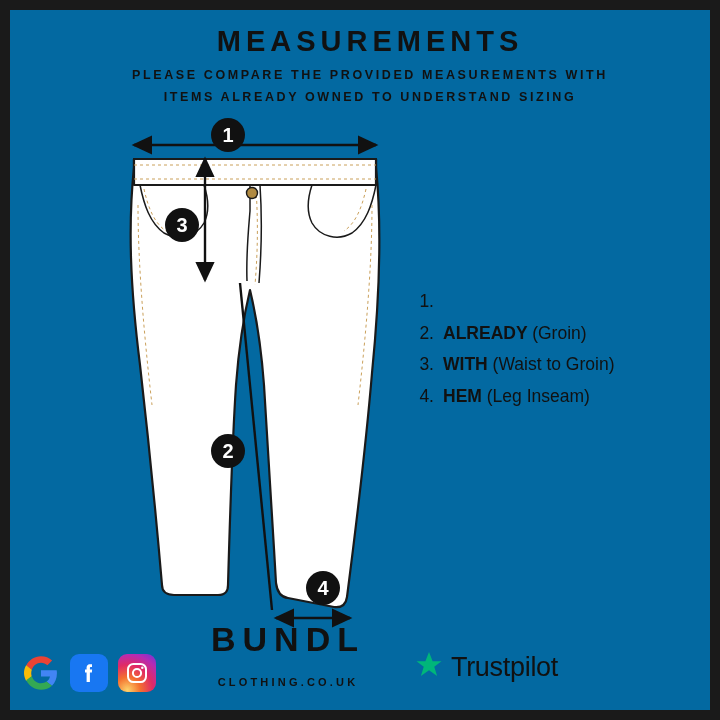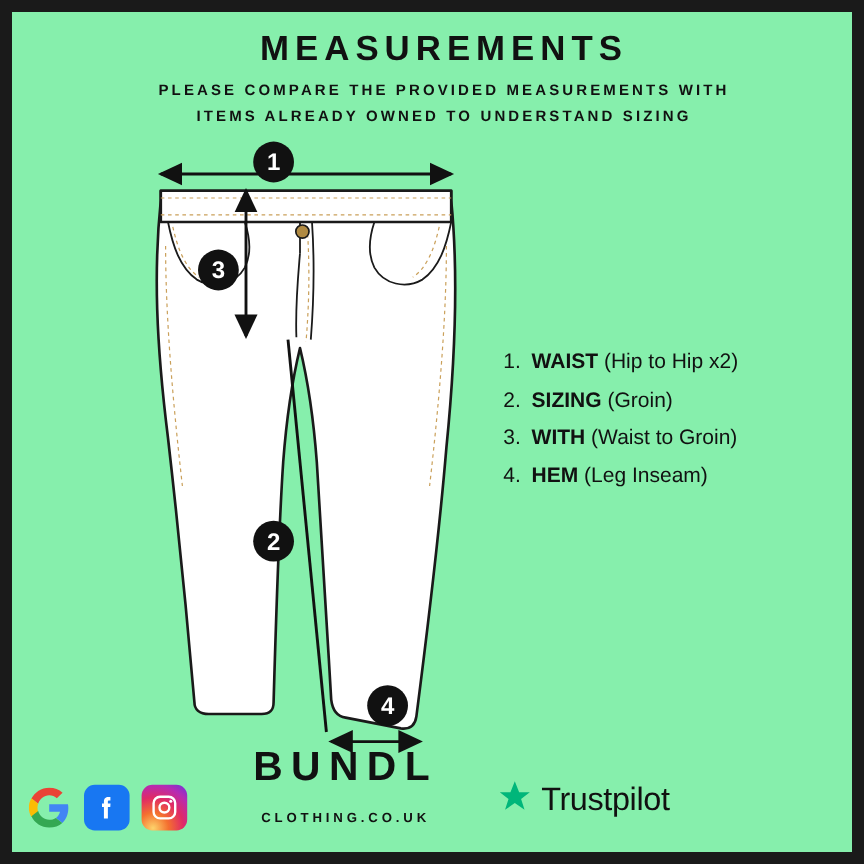--- a/index.html
+++ b/index.html
@@ -10,21 +10,21 @@
     width: 720px;
     height: 720px;
     background: #1a1a1a;
     font-family: "Liberation Sans", sans-serif;
     overflow: hidden;
   }
   #page {
     position: relative;
     width: 720px;
     height: 720px;
-    background: #86efac;
+    background: #0369a1;
     box-sizing: border-box;
     border: 10px solid #1a1a1a;
     overflow: hidden;
   }
   
   .header {
     position: absolute;
     top: 14px;
     left: 0;
     width: 720px;
@@ -221,29 +221,25 @@
 
       <line x1="176" y1="503" x2="250" y2="503" stroke="#111" stroke-width="2.4" marker-start="url(#ahs)" marker-end="url(#ah)"></line>
       <circle cx="223" cy="473" r="17" fill="#111"></circle>
       <text x="223" y="480" text-anchor="middle" font-family="Liberation Sans, sans-serif" font-size="20" font-weight="bold" fill="#ffffff">4</text>
     </svg>
   </div>
 
   <div class="legend">
     <div class="legend-row">
       <span class="legend-num">1.</span>
-      <span class="legend-label">
-        <span>WAIST</span>
-        <span class="paren">(Hip to Hip x2)</span>
-      </span>
     </div>
     <div class="legend-row">
       <span class="legend-num">2.</span>
       <span class="legend-label">
-        <span>SIZING</span>
+        <span>ALREADY</span>
         <span class="paren">(Groin)</span>
       </span>
     </div>
     <div class="legend-row">
       <span class="legend-num">3.</span>
       <span class="legend-label">
         <span>WITH</span>
         <span class="paren">(Waist to Groin)</span>
       </span>
     </div>

